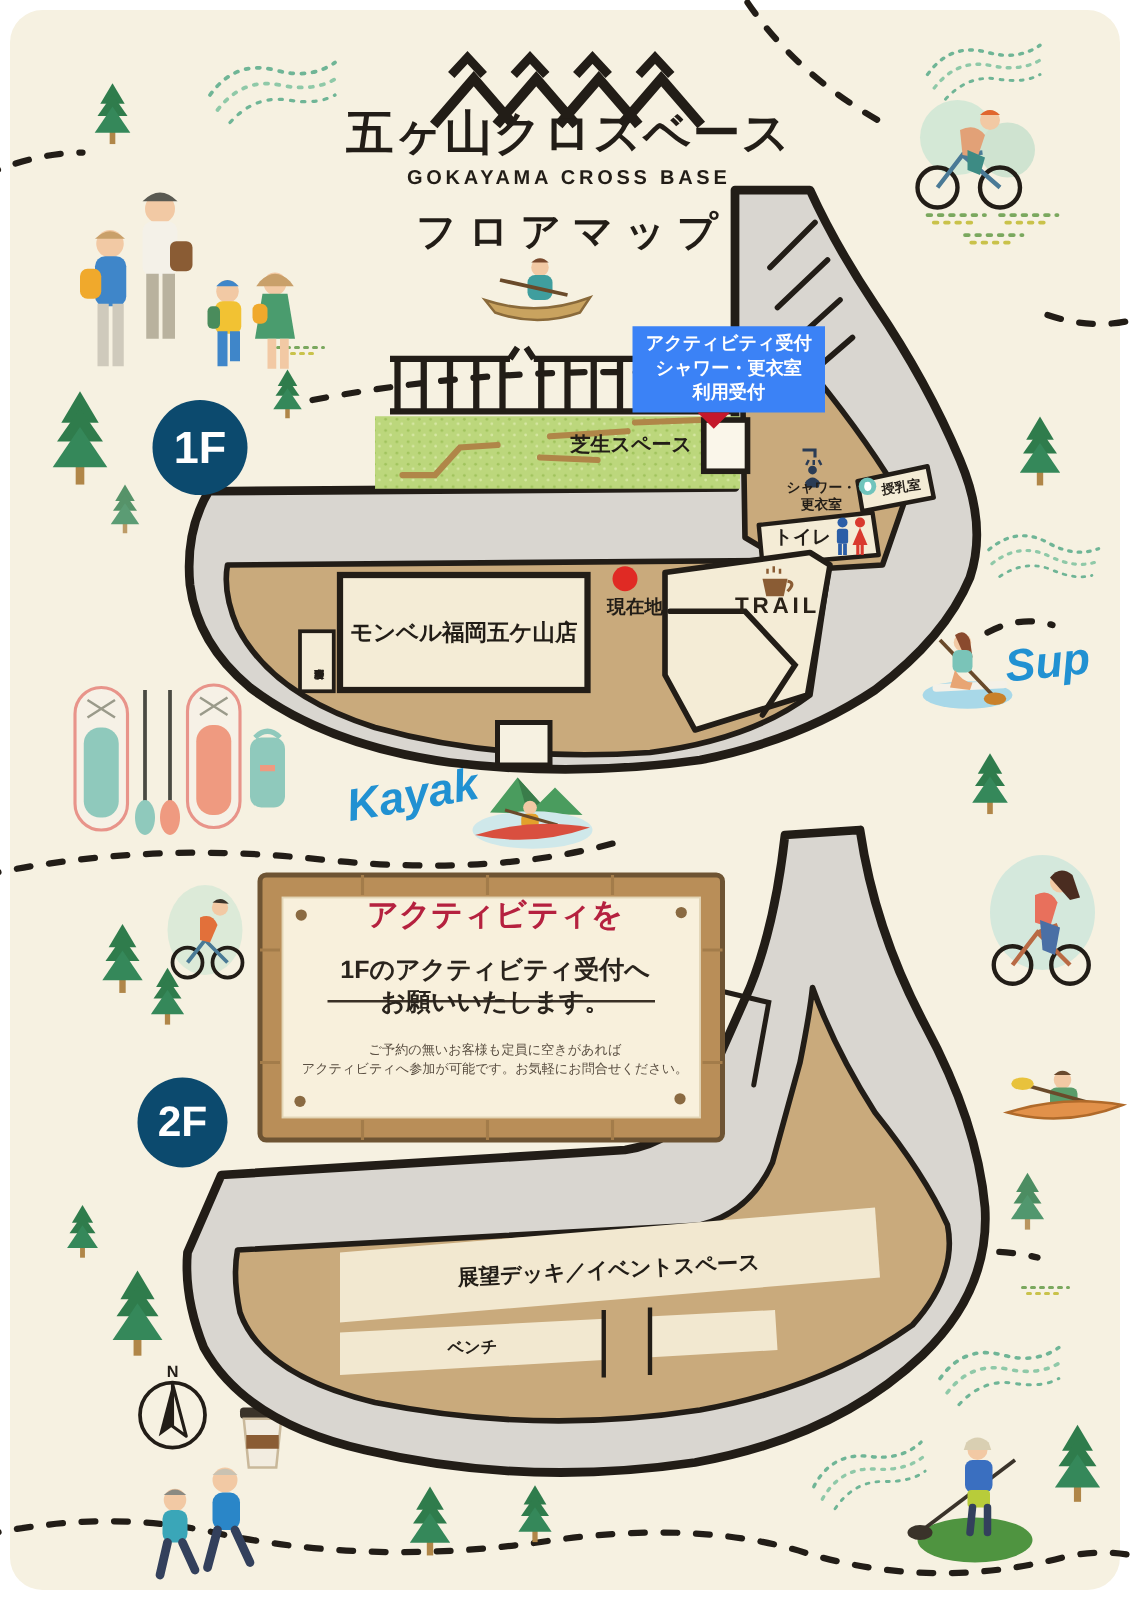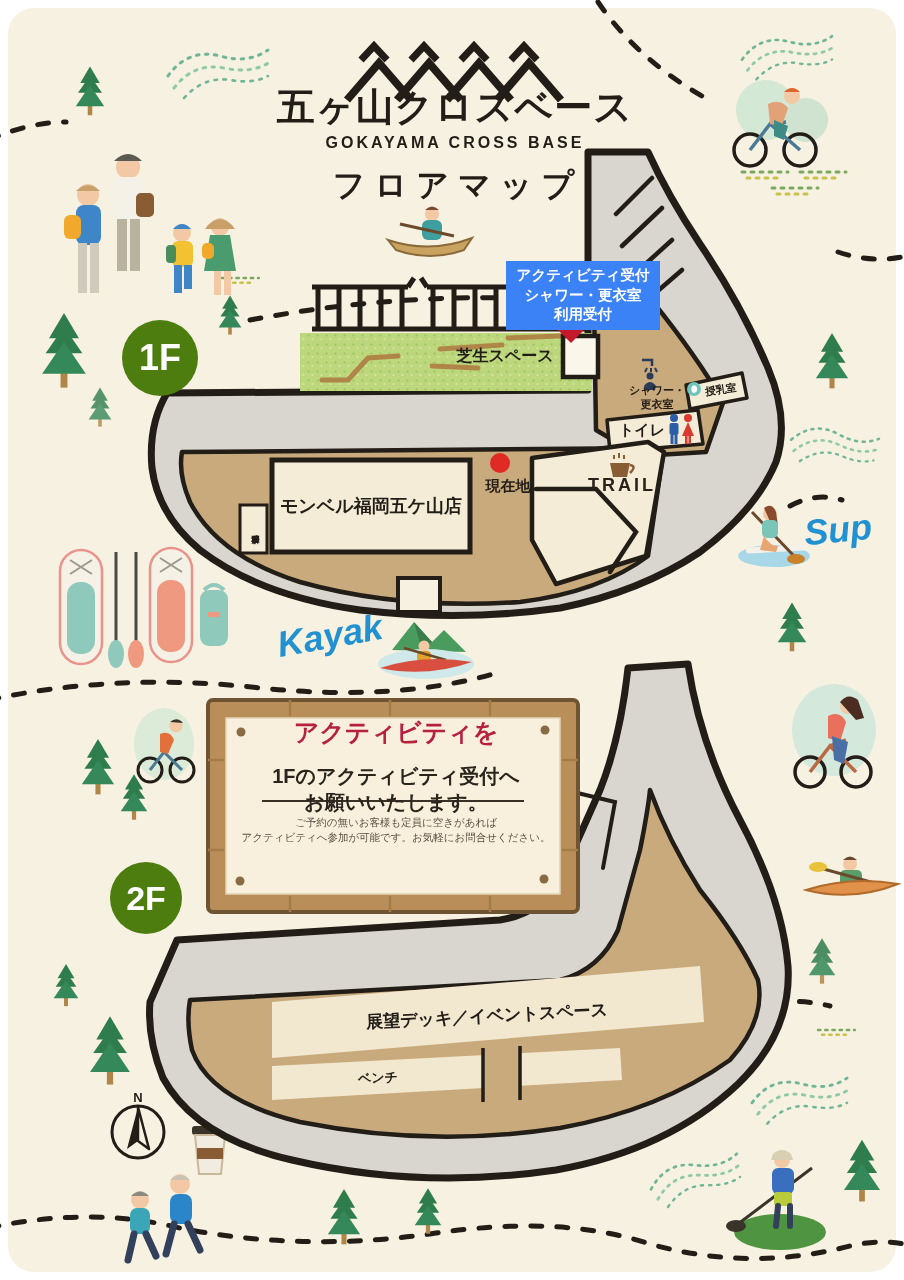--- a/index.html
+++ b/index.html
@@ -2,21 +2,21 @@
 <html><head>
 <meta charset="utf-8">
 <style>
   html,body{margin:0;padding:0;background:#ffffff;}
   .page{position:relative;width:904px;height:1280px;background:#ffffff;overflow:hidden;
         font-family:"Liberation Sans","DejaVu Sans",sans-serif;}
   .mat{position:absolute;left:8px;top:8px;width:888px;height:1264px;background:#f6f1e1;border-radius:26px;}
   svg.base{position:absolute;left:0;top:0;width:904px;height:1280px;}
   .t{position:absolute;transform:translate(-50%,-50%);white-space:nowrap;color:#221d17;}
   .ctr{text-align:center;}
-  .badge{position:absolute;border-radius:50%;background:#4d7c0f;color:#fff;display:flex;
+  .badge{position:absolute;border-radius:50%;background:#0c4a6e;color:#fff;display:flex;
          align-items:center;justify-content:center;font-weight:bold;}
   .callout{position:absolute;left:506px;top:261px;width:150px;background:#3b82f6;color:#fff;
            font-size:14.5px;font-weight:bold;text-align:center;line-height:1.36;padding:5px 2px;}
   .callout:after{content:"";position:absolute;left:52px;top:100%;border:13px solid transparent;
            border-top-color:#c4182b;border-bottom-width:0;}
   .hand{font-weight:bold;font-style:italic;color:#2191d2;}
   .signtext{position:absolute;left:224px;top:716px;width:344px;text-align:center;}
   .vtext{writing-mode:vertical-rl;text-orientation:upright;font-size:8px;font-weight:bold;line-height:1.35;}
 </style>
 </head>
@@ -373,21 +373,21 @@
   <div class="t hand" style="left:838px;top:530px;font-size:36px;transform:translate(-50%,-50%) rotate(-6deg);">Sup</div>
 
   <div class="badge" style="left:110px;top:862px;width:72px;height:72px;font-size:34px;">
     <span>2F</span>
   </div>
 
   <div class="signtext">
     <div style="font-size:25px;font-weight:bold;color:#b5213f;line-height:1.3;">アクティビティを</div>
     <div style="font-size:20px;font-weight:bold;color:#2a241d;margin-top:14px;line-height:1.3;">1Fのアクティビティ受付へ</div>
     <div style="font-size:20px;font-weight:bold;color:#2a241d;line-height:1.3;">お願いいたします。</div>
-    <div style="font-size:10.5px;color:#5a4f42;margin-top:0;line-height:1.5;">ご予約の無いお客様も定員に空きがあれば</div>
+    <div style="font-size:10.5px;color:#5a4f42;margin-top:18px;line-height:1.5;">ご予約の無いお客様も定員に空きがあれば</div>
     <div style="font-size:10.5px;color:#5a4f42;line-height:1.4;">アクティビティへ参加が可能です。お気軽にお問合せください。</div>
   </div>
 
   <div class="t" style="left:487px;top:1016px;font-size:17px;font-weight:bold;transform:translate(-50%,-50%) rotate(-3deg);">展望デッキ／イベントスペース</div>
   <div class="t" style="left:378px;top:1078px;font-size:13px;font-weight:bold;transform:translate(-50%,-50%) rotate(-2deg);">ベンチ</div>
 
   <div class="t" style="left:138px;top:1097px;font-size:13px;font-weight:bold;">N</div>
 </div>
 
 </body></html>

